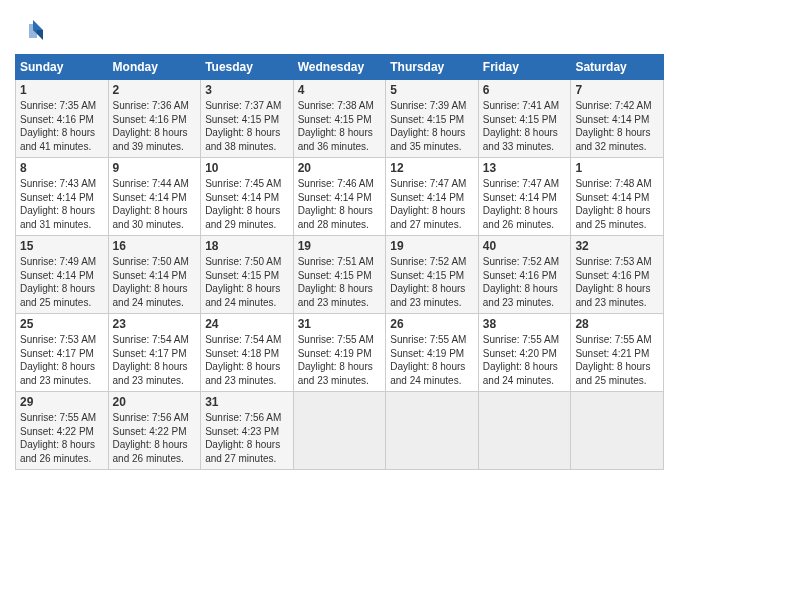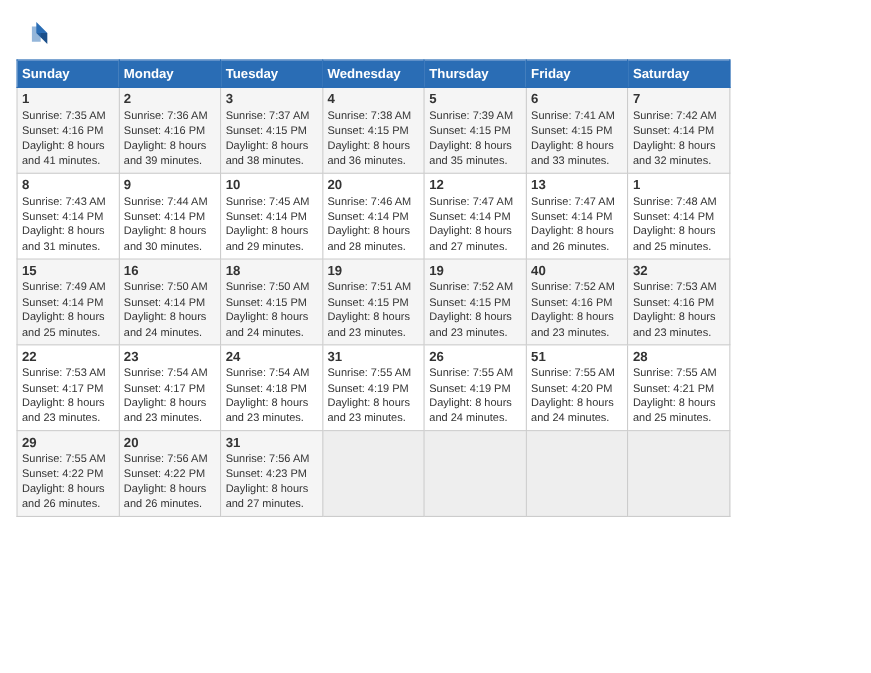--- a/index.html
+++ b/index.html
@@ -217,41 +217,41 @@
             <span class="day-num">40</span>
 <div class="cell-content">Sunrise: 7:52 AM<br>Sunset: 4:16 PM<br>Daylight: 8 hours and 23 minutes.</div>
           </td>
           <td>
             <span class="day-num">32</span>
 <div class="cell-content">Sunrise: 7:53 AM<br>Sunset: 4:16 PM<br>Daylight: 8 hours and 23 minutes.</div>
           </td>
         </tr>
         <tr>
           <td>
-            <span class="day-num">22</span>
+            <span class="day-num">25</span>
 <div class="cell-content">Sunrise: 7:53 AM<br>Sunset: 4:17 PM<br>Daylight: 8 hours and 23 minutes.</div>
           </td>
           <td>
             <span class="day-num">23</span>
 <div class="cell-content">Sunrise: 7:54 AM<br>Sunset: 4:17 PM<br>Daylight: 8 hours and 23 minutes.</div>
           </td>
           <td>
             <span class="day-num">24</span>
 <div class="cell-content">Sunrise: 7:54 AM<br>Sunset: 4:18 PM<br>Daylight: 8 hours and 23 minutes.</div>
           </td>
           <td>
             <span class="day-num">31</span>
 <div class="cell-content">Sunrise: 7:55 AM<br>Sunset: 4:19 PM<br>Daylight: 8 hours and 23 minutes.</div>
           </td>
           <td>
             <span class="day-num">26</span>
 <div class="cell-content">Sunrise: 7:55 AM<br>Sunset: 4:19 PM<br>Daylight: 8 hours and 24 minutes.</div>
           </td>
           <td>
-            <span class="day-num">51</span>
+            <span class="day-num">38</span>
 <div class="cell-content">Sunrise: 7:55 AM<br>Sunset: 4:20 PM<br>Daylight: 8 hours and 24 minutes.</div>
           </td>
           <td>
             <span class="day-num">28</span>
 <div class="cell-content">Sunrise: 7:55 AM<br>Sunset: 4:21 PM<br>Daylight: 8 hours and 25 minutes.</div>
           </td>
         </tr>
         <tr>
           <td>
             <span class="day-num">29</span>

